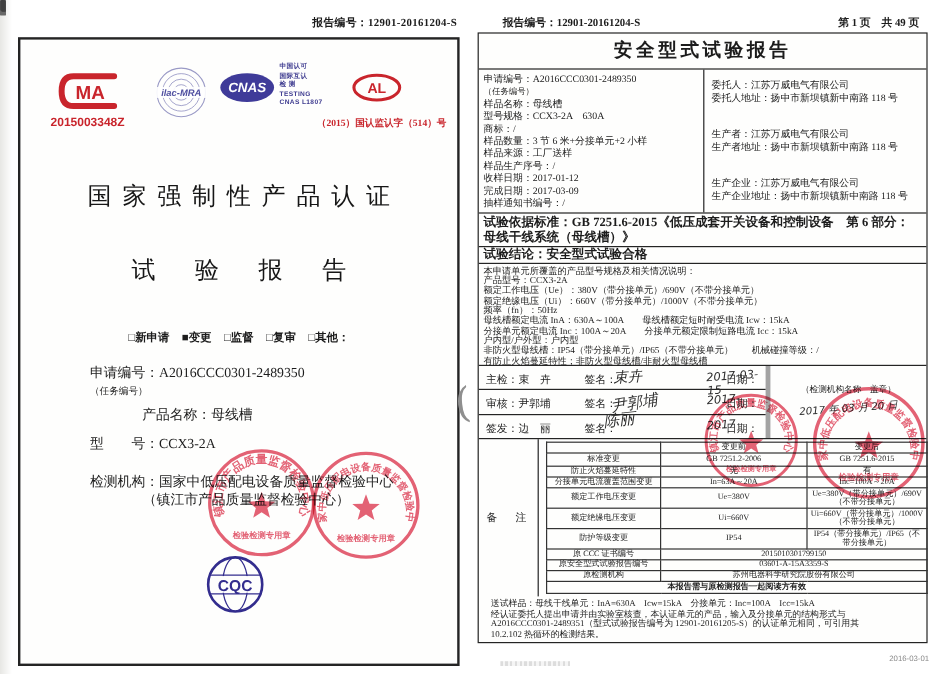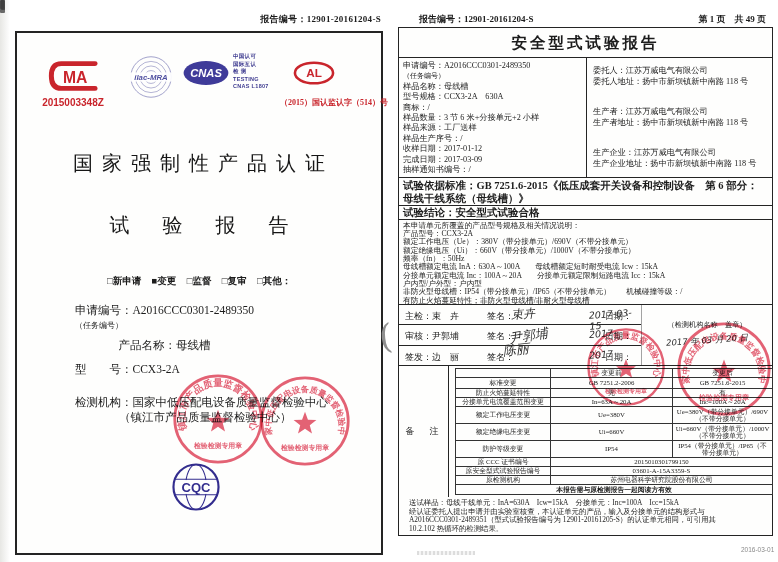--- a/index.html
+++ b/index.html
@@ -13,21 +13,21 @@
   .page { position:absolute; top:0; height:562px; }
   #leftPage { left:0; width:389px; }
   #rightPage { left:389px; width:389px; }
 
   
   .lp-report-no { position:absolute; right:8px; top:13px; font-size:9px; font-weight:bold; letter-spacing:.3px; }
   .lp-frame { position:absolute; left:15px; top:31px; width:368px; height:524px; border:2px solid #242424; background:#fefefd; }
   .lp-frame > * { position:absolute; }
   .cma-num { left:14px; top:64px; width:84px; text-align:center; color:#c9252c; font-weight:bold; font-size:10px; font-family:"Liberation Sans",sans-serif; }
   .cnas-lines { left:216px; top:20px; font-size:5.5px; line-height:7.6px; color:#3d3a8f; font-weight:bold; font-family:"Liberation Sans",sans-serif; letter-spacing:.3px; }
-  .al-caption { left:252px; top:64px; width:130px; text-align:center; font-size:8px; color:#c9252c; font-weight:bold; }
+  .al-caption { left:236px; top:64px; width:130px; text-align:center; font-size:8px; color:#c9252c; font-weight:bold; }
   .lp-title1 { left:0; top:117px; width:100%; text-align:center; font-size:20px; letter-spacing:9px; padding-left:9px; color:#161616; }
   .lp-title2 { left:0; top:179px; width:100%; text-align:center; font-size:20px; letter-spacing:14px; padding-left:14px; color:#161616; }
   .lp-checks { left:0; top:242px; width:100%; text-align:center; font-size:9.5px; font-weight:bold; }
   .lp-checks .cb { margin:0 4px; white-space:nowrap;text-align:right; }
   .lp-fields { left:58px; top:270px; font-size:11.5px; }
   .lp-fields .f-app { margin-bottom:2px; }
   .lp-fields .f-task { font-size:8px; margin-bottom:7px; }
   .lp-fields .f-prod { margin-bottom:9px;text-align:center; }
   .lp-agency { left:58px; top:362px; font-size:11.5px; line-height:14px; }
   .lp-agency .agency2 { margin-left:44px; margin-top:1px; }
@@ -50,21 +50,21 @@
   .rp-info { top:30px; height:120px; border-bottom:1px solid #242424; }
   .rp-info-left { position:absolute; left:0; top:0; width:188px; height:100%; border-right:1px solid #242424; padding:3px 4px; font-size:8.2px; line-height:10.4px; }
   .rp-info-left .small { font-size:7px; }
   .rp-info-right { position:absolute; left:188px; top:0; right:0; height:100%; font-size:8.2px; }
   .rp-info-right div { position:absolute; left:6px; right:2px; }
   .ir0{top:7px;} .ir1{top:18px;} .ir2{top:48px;} .ir3{top:59px;} .ir4{top:89px;} .ir5{top:100px;}
   .rp-standard { top:150px; height:28px; border-bottom:1px solid #242424; font-size:10.5px; line-height:13px; padding:1px 4px; font-weight:bold; }
   .rp-conclusion { top:178px; height:14px; border-bottom:1px solid #242424; font-size:10.5px; line-height:13px; padding:0 4px; font-weight:bold; }
   .rp-coverage { top:192px; height:85px; border-bottom:1px solid #242424; padding:1.5px 4px; font-size:7.7px; line-height:8.35px; }
   .rp-sign { top:277px; height:61px; border-bottom:1px solid #242424; }
-  .sig-rows { position:absolute; left:0; top:0; width:243px; height:100%; border-right:1px solid #a3a3a3; }
+  .sig-rows { position:absolute; left:0; top:0; width:243px; height:100%; border-right:4px solid #a3a3a3; }
   .sig-row { position:relative; font-size:9px; border-bottom:1px solid #242424; }
   .sr0{height:20px;} .sr1{height:21px;} .sr2{height:20px;border-bottom:none;}
   .sig-row .role { position:absolute; left:6px; top:5px; }
   .sig-row .slabel { position:absolute; left:88px; top:5px; }
   .sig-row .dlabel { position:absolute; left:166px; top:5px;margin-left:40px; }
   .hand { font-family:"DejaVu Sans",sans-serif; font-style:italic; color:#2e2e2e; display:inline-block; transform:rotate(-4deg); }
   .sig-hand { position:absolute; font-size:12px; }
   .sh0{left:112px;top:1px;} .sh1{left:110px;top:2px;transform:rotate(-9deg);font-size:13px;} .sh2{left:104px;top:-5px;transform:rotate(-6deg);font-size:13px;}
   .date-hand { position:absolute; left:190px; top:3px; font-size:9.5px; }
   .seal-col { position:absolute; left:243px; top:0; right:0; height:100%; text-align:center; font-size:7.2px; }

